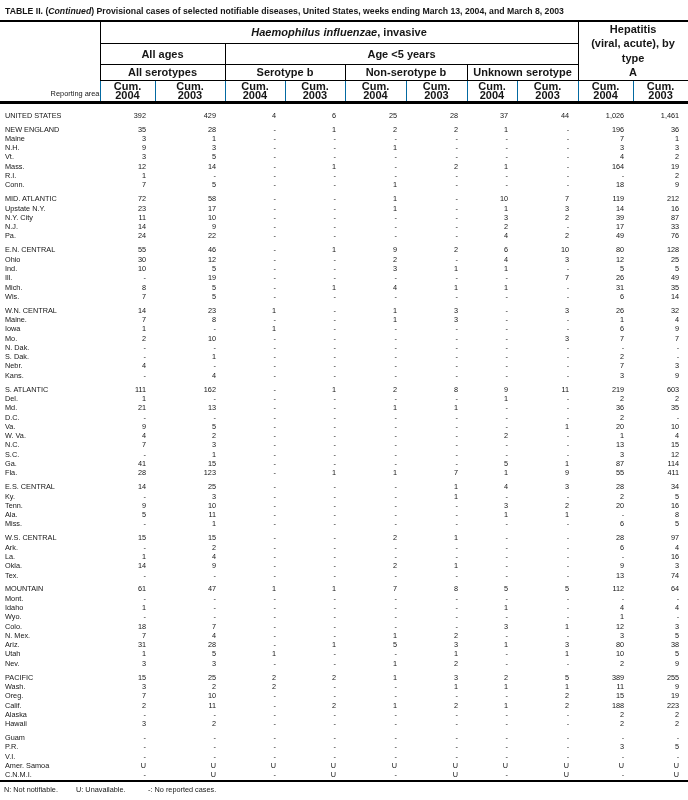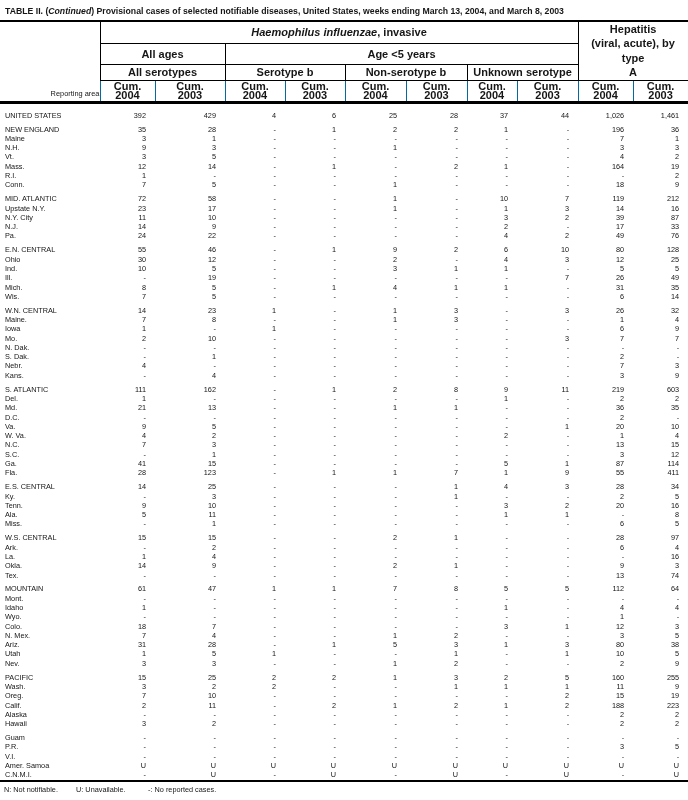--- a/index.html
+++ b/index.html
@@ -876,21 +876,21 @@
         <tr class="section-start">
           <td class="label">PACIFIC</td>
           <td class="num">15</td>
           <td class="num">25</td>
           <td class="num">2</td>
           <td class="num">2</td>
           <td class="num">1</td>
           <td class="num">3</td>
           <td class="num">2</td>
           <td class="num">5</td>
-          <td class="num">160</td>
+          <td class="num">389</td>
           <td class="num">255</td>
         </tr>
         <tr>
           <td class="label">Wash.</td>
           <td class="num">3</td>
           <td class="num">2</td>
           <td class="num">2</td>
           <td class="num">-</td>
           <td class="num">-</td>
           <td class="num">1</td>

